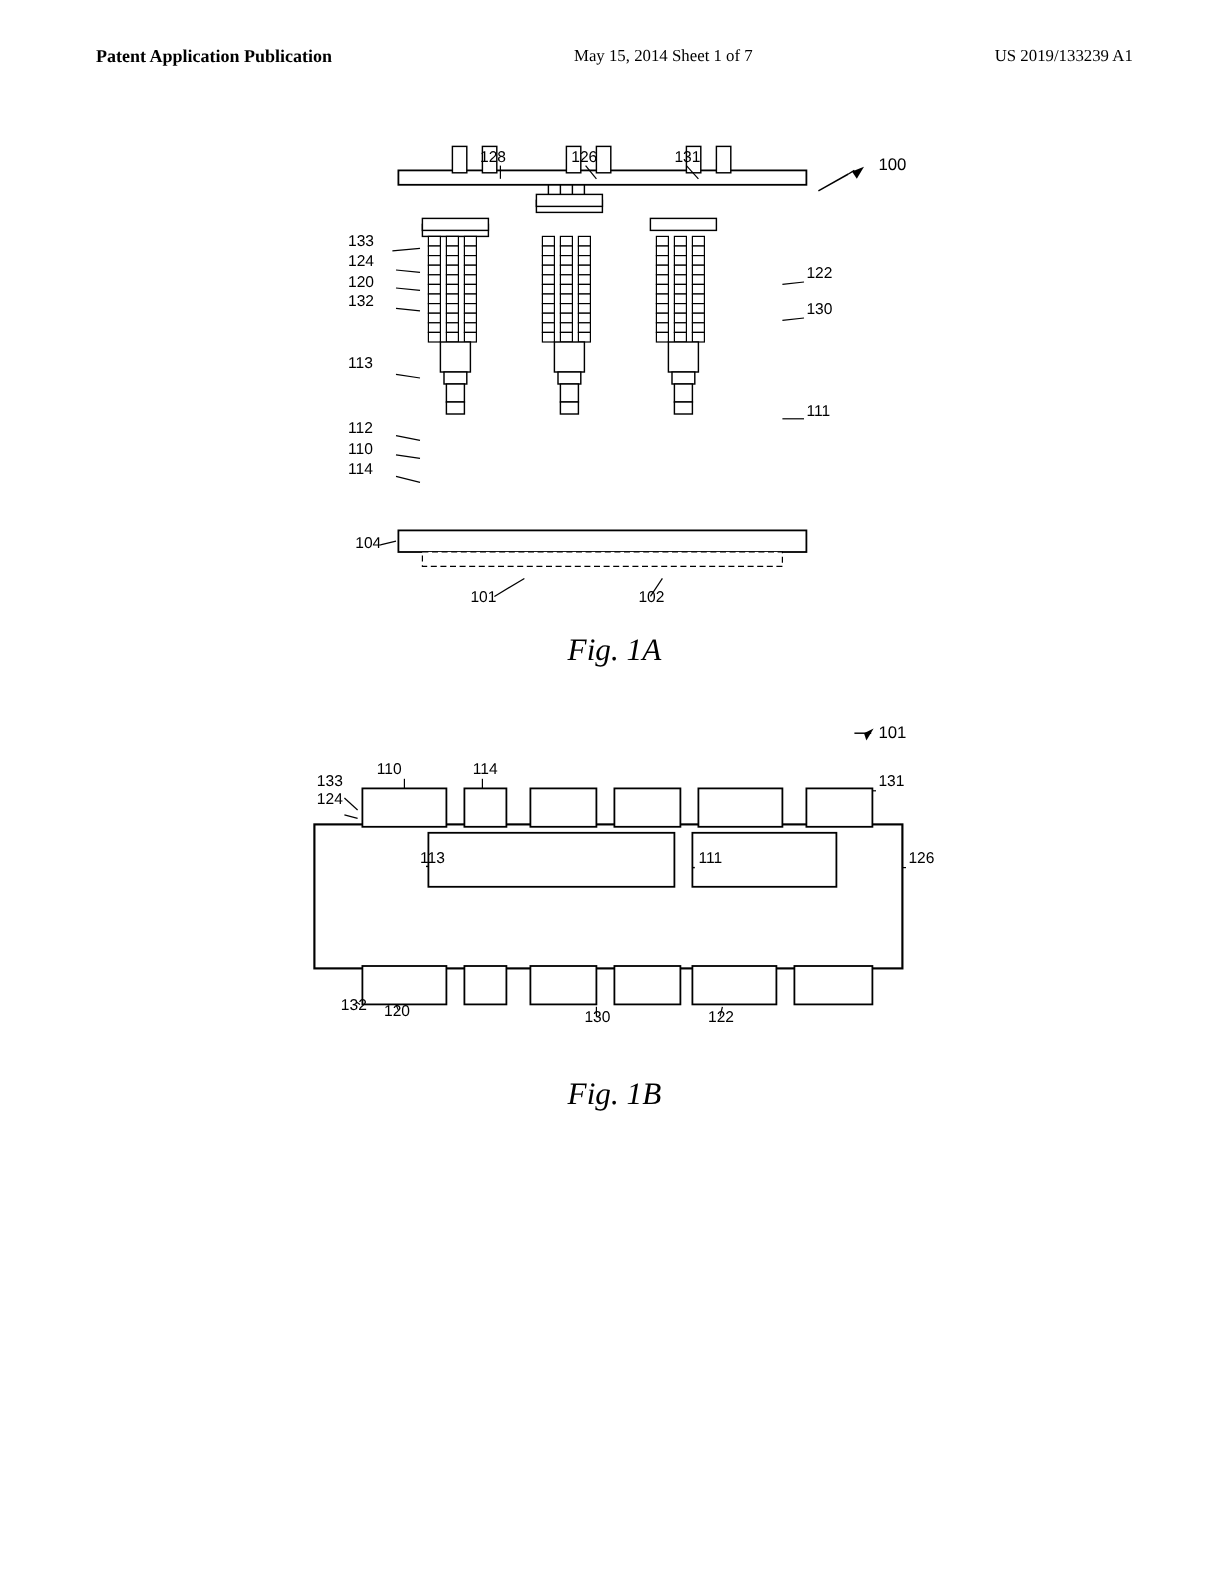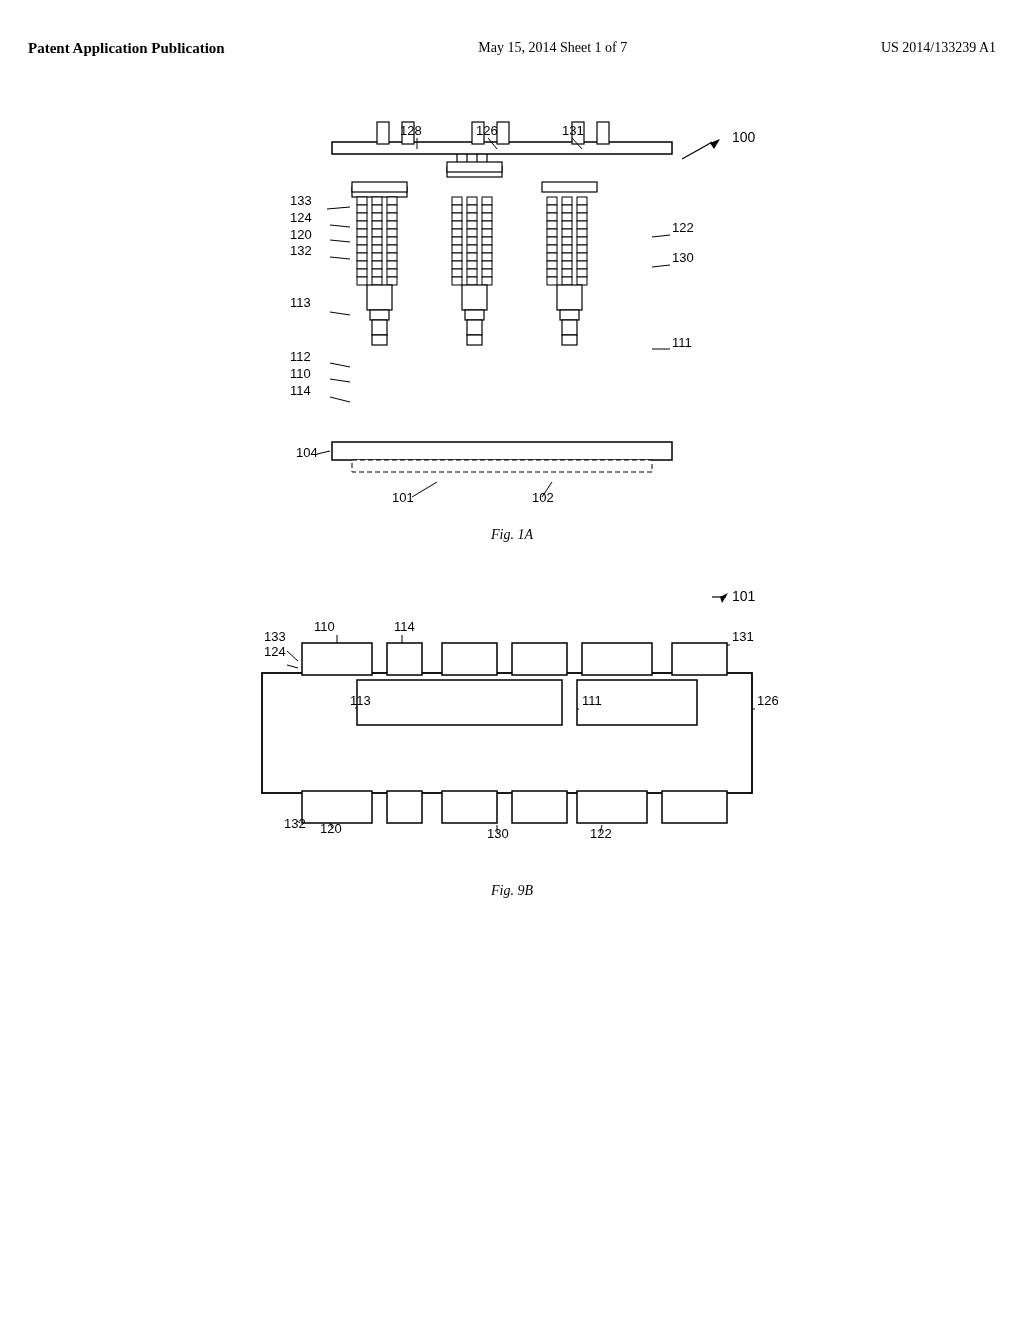--- a/index.html
+++ b/index.html
@@ -9,21 +9,21 @@
       width: 1024px;
       height: 1320px;
       overflow: hidden;
       position: relative;
     }
     .page {
       width: 1024px;
       height: 1320px;
       background: #fff;
       position: relative;
-      padding: 40px 28px;
+      padding: 40px 80px;
     }
     .header {
       display: flex;
       justify-content: space-between;
       align-items: flex-start;
       margin-bottom: 10px;
       font-size: 14px;
     }
     .header-left {
       font-weight: bold;
@@ -50,38 +50,38 @@
       margin: 0 auto;
     }
     .fig1b-area {
       position: relative;
       width: 620px;
       height: 260px;
       margin: 0 auto;
     }
     .fig-caption {
       font-style: italic;
-      font-size: 14px;
+      font-size: 26px;
       text-align: center;
       margin: 10px 0 30px 0;
       font-family: 'Brush Script MT', cursive, 'Times New Roman', serif;
     }
     svg {
       overflow: visible;
     }
   </style>
 </head>
 <body>
 
 <div class="page">
 
   <div class="header">
     <div class="header-left">Patent Application Publication</div>
     <div class="header-center">May 15, 2014  Sheet 1 of 7</div>
-    <div class="header-right">US 2014/133239 A1</div>
+    <div class="header-right">US 2019/133239 A1</div>
   </div>
 
   <div class="figure-container">
     <div class="fig1a-area">
       <svg width="620" height="430" viewBox="0 0 620 430">
 
         <text x="530" y="55" font-size="14" font-family="Arial">100</text>
         <line x1="505" y1="58" x2="480" y2="72" stroke="black" stroke-width="1.2"></line>
         <line x1="505" y1="58" x2="510" y2="55" stroke="black" stroke-width="1.2"></line>
 
@@ -363,15 +363,15 @@
         <line x1="130" y1="215" x2="128" y2="210" stroke="black" stroke-width="1"></line>
 
         <text x="285" y="225" font-size="13" font-family="Arial">130</text>
         <line x1="295" y1="220" x2="295" y2="212" stroke="black" stroke-width="1"></line>
 
         <text x="388" y="225" font-size="13" font-family="Arial">122</text>
         <line x1="398" y1="220" x2="400" y2="212" stroke="black" stroke-width="1"></line>
       </svg>
     </div>
 
-    <div class="fig-caption">Fig. 9B</div>
+    <div class="fig-caption">Fig. 1B</div>
   </div>
 </div>
 
 </body></html>

